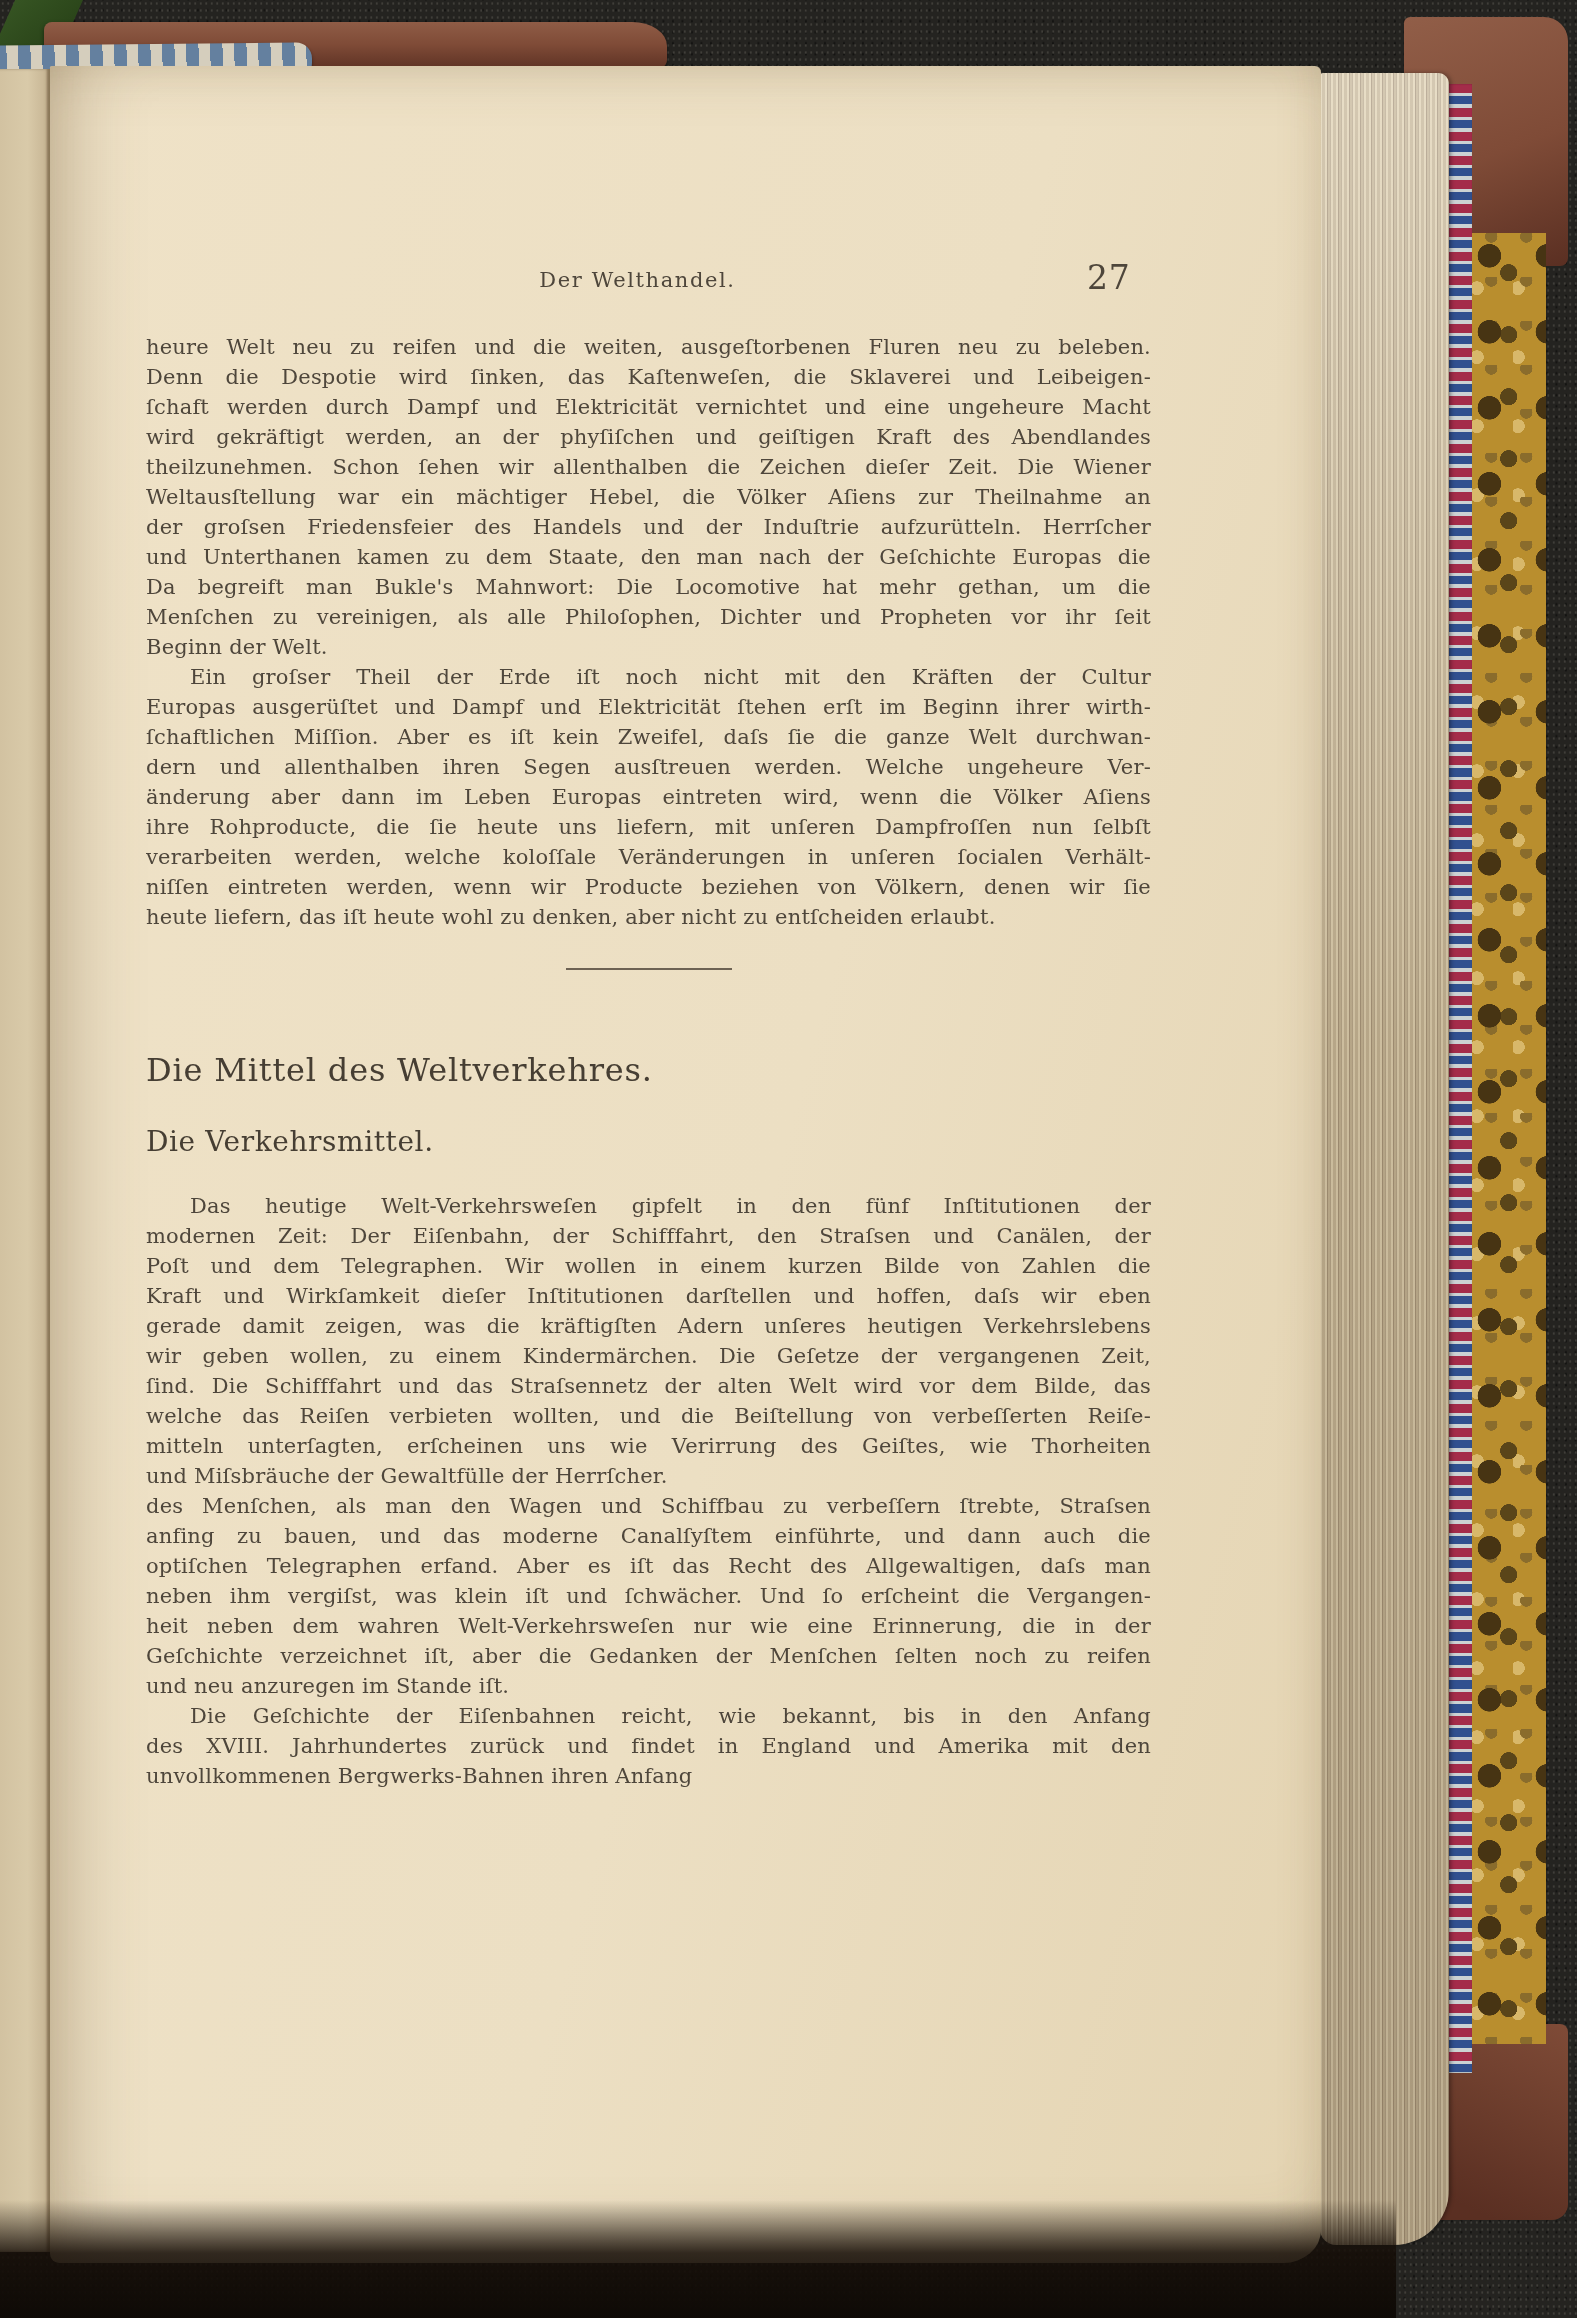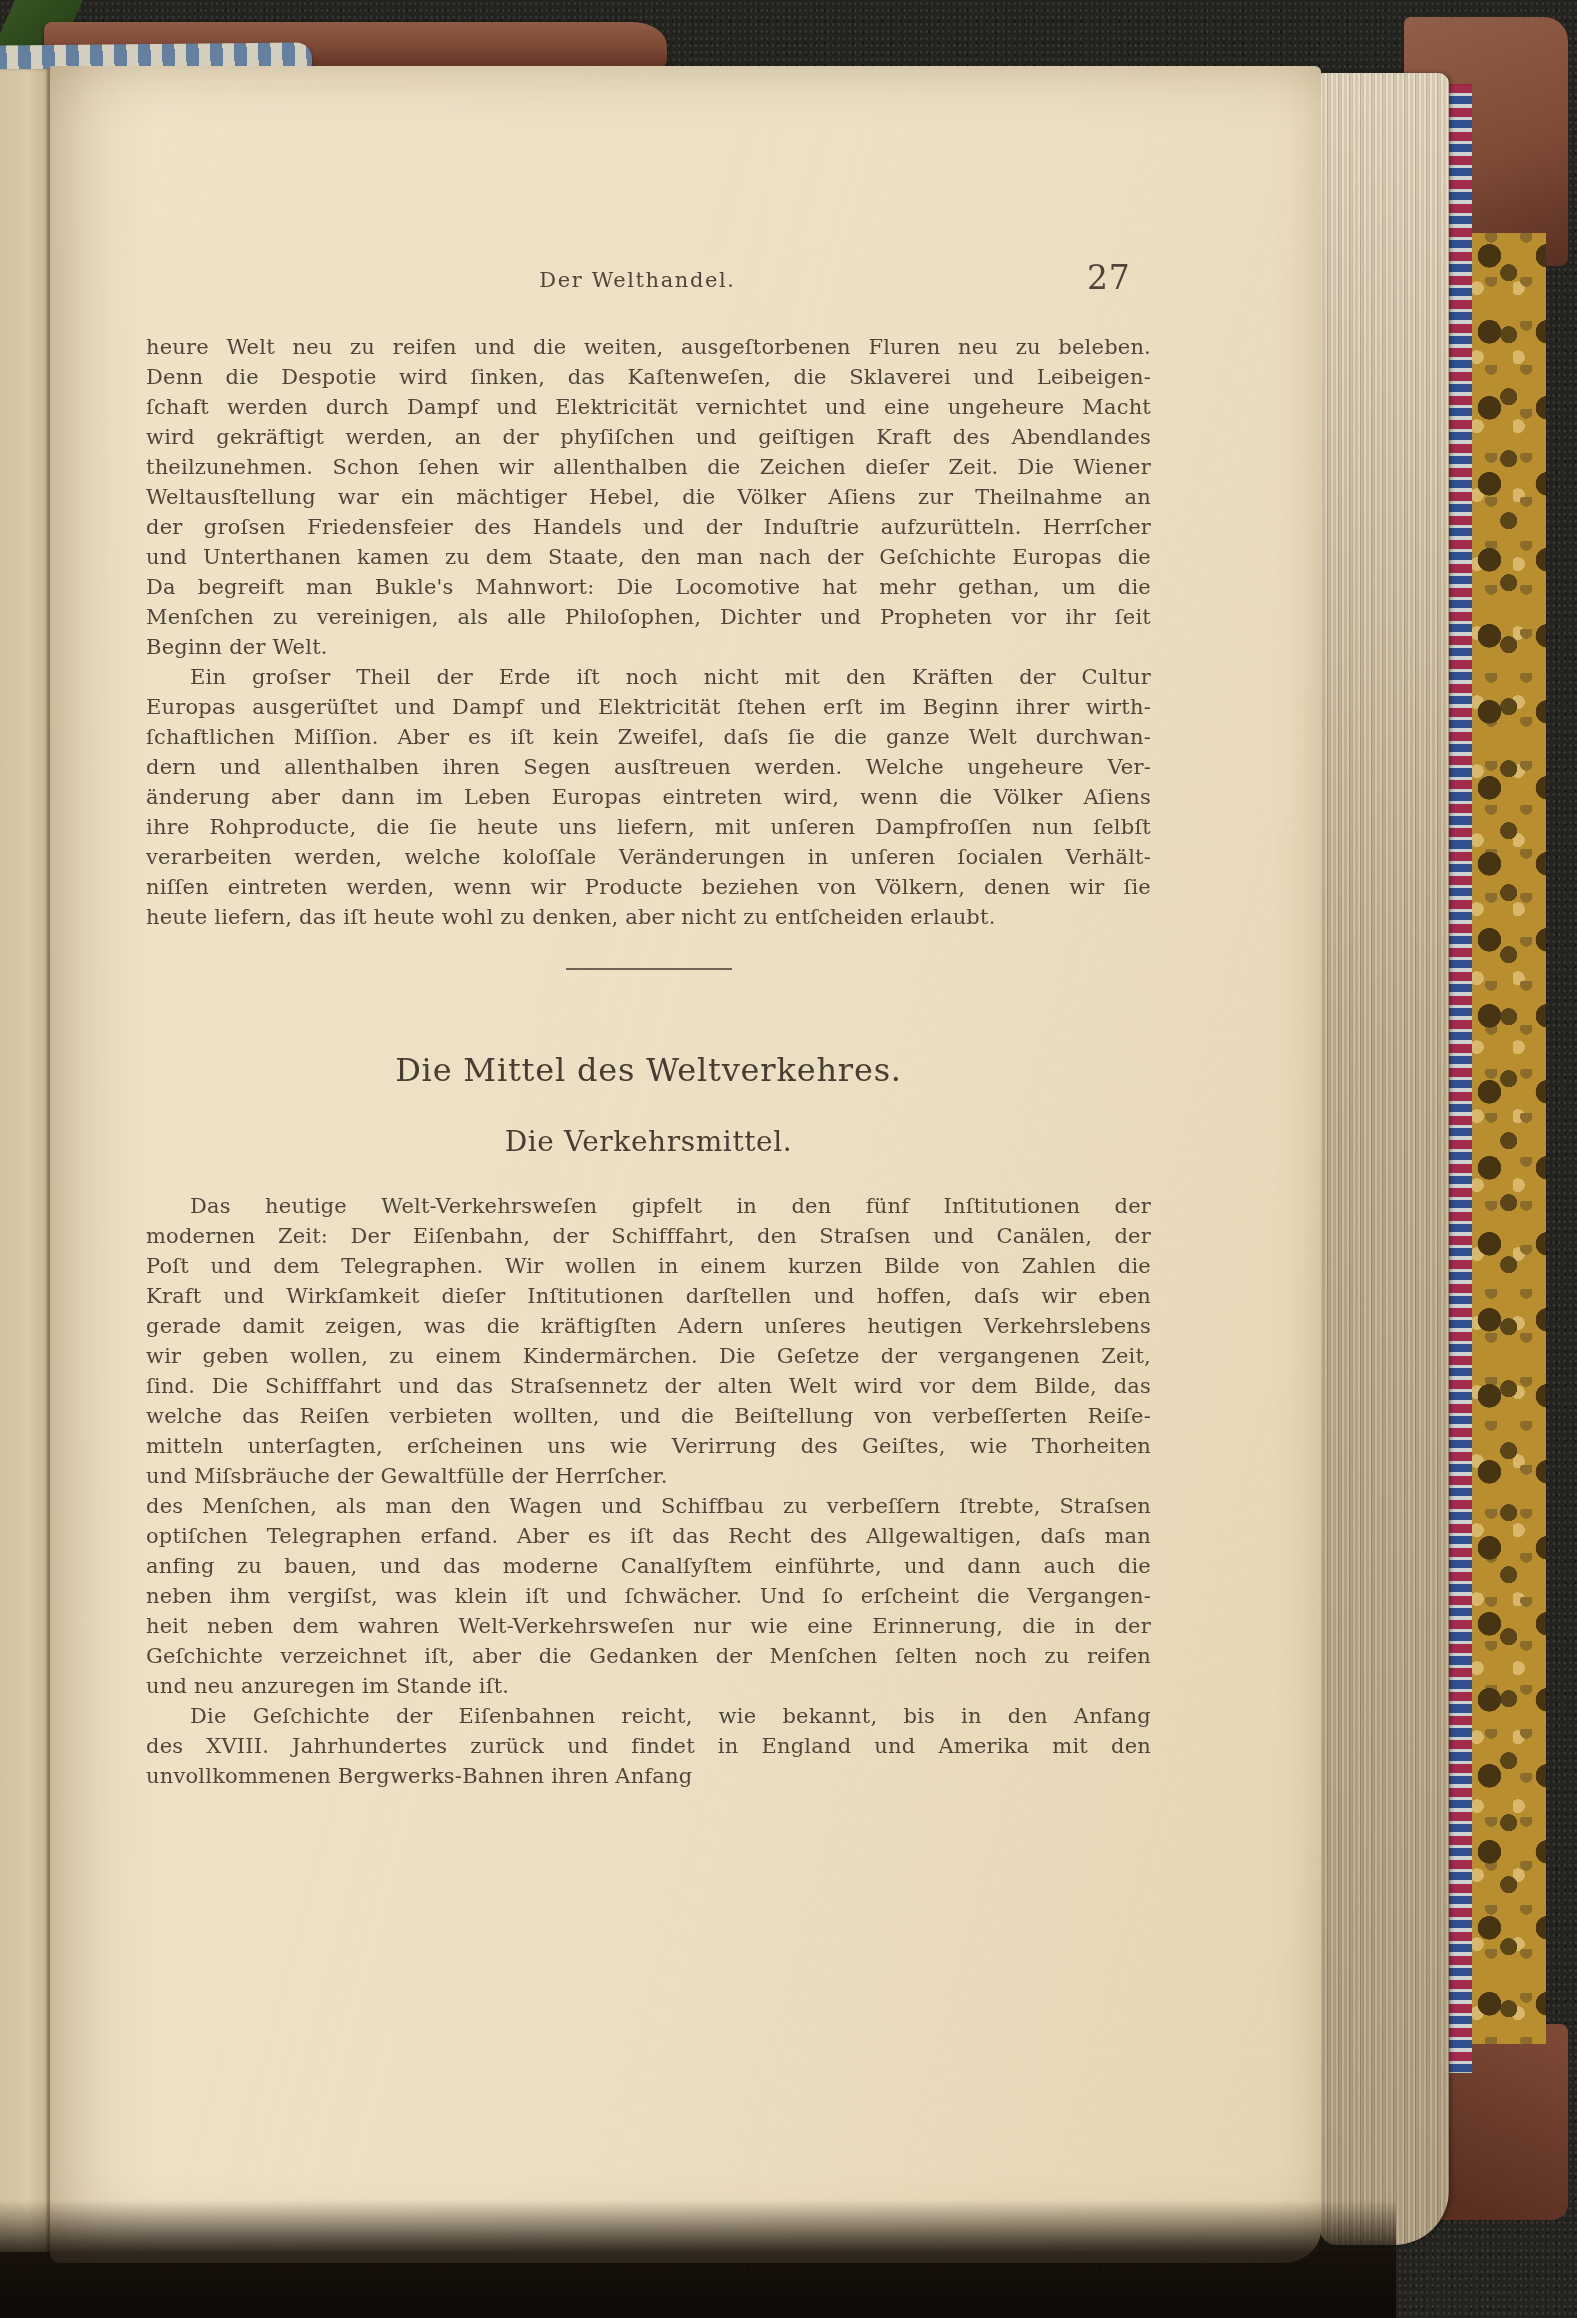--- a/index.html
+++ b/index.html
@@ -105,21 +105,21 @@
   .page-number{position:absolute;right:20.5px;top:-6.3px;font-size:33px;letter-spacing:0.8px;}
   .blocks{margin-top:36px;}
   .para{}
   .line{
     height:30px;line-height:30px;font-size:21px;letter-spacing:0.2px;
     text-align:justify;text-align-last:justify;overflow:hidden;white-space:normal;
   }
   .line.last{text-align-last:left;}
   .line.indent{text-indent:44px;}
   .divider{width:166px;height:2.4px;margin:36px auto 0;background:var(--rule,#6d6253);}
-  .heading{text-align:center;white-space:nowrap;color:#463e33;}
+  .heading{white-space:nowrap;color:#463e33;}
   .bh1{margin-top:80px;height:41px;line-height:41px;font-size:32px;letter-spacing:0.8px;}
   .bh2{margin-top:32px;height:38px;line-height:38px;font-size:28px;letter-spacing:0.6px;}
   .bh3{margin-top:41px;height:39px;line-height:39px;font-size:28px;letter-spacing:0.6px;}
   .bh2 + .para{margin-top:30px;}
   .bh3 + .para{margin-top:20.5px;}
 </style>
 </head>
 <body>
 
 <div id="stage">
@@ -174,22 +174,22 @@
           <div class="line">Kraft und Wirkſamkeit dieſer Inſtitutionen darſtellen und hoffen, daſs wir eben</div>
           <div class="line">gerade damit zeigen, was die kräftigſten Adern unſeres heutigen Verkehrslebens</div>
           <div class="line">wir geben wollen, zu einem Kindermärchen. Die Geſetze der vergangenen Zeit,</div>
           <div class="line">ſind. Die Schifffahrt und das Straſsennetz der alten Welt wird vor dem Bilde, das</div>
           <div class="line">welche das Reiſen verbieten wollten, und die Beiſtellung von verbeſſerten Reiſe-</div>
           <div class="line">mitteln unterſagten, erſcheinen uns wie Verirrung des Geiſtes, wie Thorheiten</div>
           <div class="line last">und Miſsbräuche der Gewaltfülle der Herrſcher.</div>
         </div>
         <div class="para">
           <div class="line">des Menſchen, als man den Wagen und Schiffbau zu verbeſſern ſtrebte, Straſsen</div>
+          <div class="line">anfing zu bauen, und das moderne Canalſyſtem einführte, und dann auch die</div>
           <div class="line">optiſchen Telegraphen erfand. Aber es iſt das Recht des Allgewaltigen, daſs man</div>
-          <div class="line">anfing zu bauen, und das moderne Canalſyſtem einführte, und dann auch die</div>
           <div class="line">neben ihm vergiſst, was klein iſt und ſchwächer. Und ſo erſcheint die Vergangen-</div>
           <div class="line">heit neben dem wahren Welt-Verkehrsweſen nur wie eine Erinnerung, die in der</div>
           <div class="line">Geſchichte verzeichnet iſt, aber die Gedanken der Menſchen ſelten noch zu reifen</div>
           <div class="line last">und neu anzuregen im Stande iſt.</div>
         </div>
         <div class="para">
           <div class="line indent">Die Geſchichte der Eiſenbahnen reicht, wie bekannt, bis in den Anfang</div>
           <div class="line">des XVIII. Jahrhundertes zurück und findet in England und Amerika mit den</div>
           <div class="line last">unvollkommenen Bergwerks-Bahnen ihren Anfang</div>
         </div>

